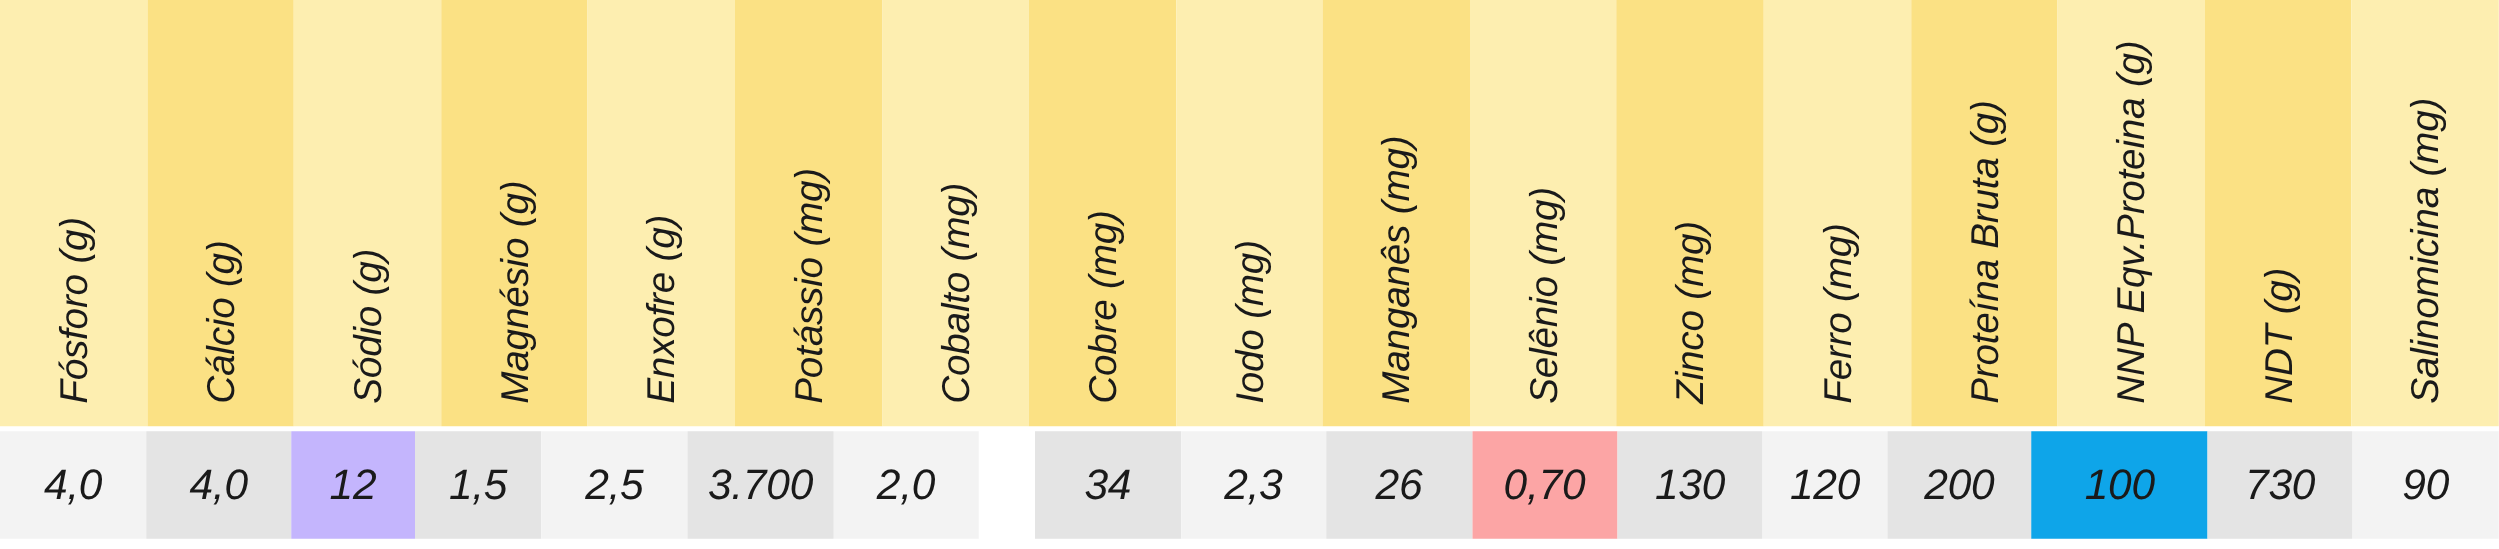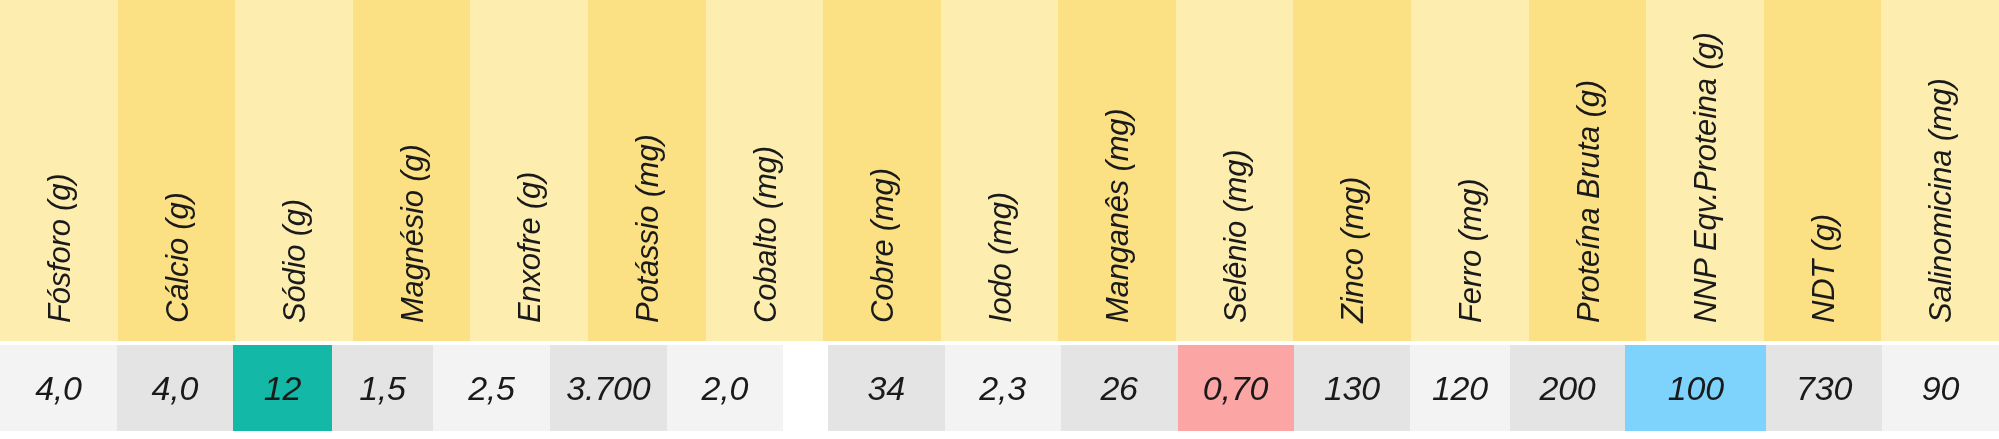--- a/index.html
+++ b/index.html
@@ -133,30 +133,30 @@
         <span class="vlabel" style="color: rgb(26, 26, 26);">NDT (g)</span>
       </div>
       <div class="header-cell" style="width: 118px; background: rgb(253, 238, 176);">
         <span class="vlabel" style="color: rgb(26, 26, 26);">Salinomicina (mg)</span>
       </div>
     </div>
 
   <div class="data-row">
       <div class="data-cell" style="width: 118px; background: rgb(243, 243, 243); color: rgb(26, 26, 26);">4,0</div>
       <div class="data-cell" style="width: 117px; background: rgb(228, 228, 228); color: rgb(26, 26, 26);">4,0</div>
-      <div class="data-cell" style="width: 100px; background: #14b8a6; color: rgb(26, 26, 26);">12</div>
+      <div class="data-cell" style="width: 100px; background: #c4b5fd; color: rgb(26, 26, 26);">12</div>
       <div class="data-cell" style="width: 102px; background: rgb(228, 228, 228); color: rgb(26, 26, 26);">1,5</div>
       <div class="data-cell" style="width: 118px; background: rgb(243, 243, 243); color: rgb(26, 26, 26);">2,5</div>
       <div class="data-cell" style="width: 118px; background: rgb(228, 228, 228); color: rgb(26, 26, 26);">3.700</div>
       <div class="data-cell" style="width: 117px; background: rgb(243, 243, 243); color: rgb(26, 26, 26);">2,0</div>
       <div class="data-cell" style="width: 118px; background: rgb(228, 228, 228); color: rgb(26, 26, 26); margin-left: 45px;">34</div>
       <div class="data-cell" style="width: 117px; background: rgb(243, 243, 243); color: rgb(26, 26, 26);">2,3</div>
       <div class="data-cell" style="width: 118px; background: rgb(228, 228, 228); color: rgb(26, 26, 26);">26</div>
       <div class="data-cell" style="width: 117px; background: #fca5a5; color: rgb(26, 26, 26);">0,70</div>
       <div class="data-cell" style="width: 118px; background: rgb(228, 228, 228); color: rgb(26, 26, 26);">130</div>
       <div class="data-cell" style="width: 100px; background: rgb(243, 243, 243); color: rgb(26, 26, 26);">120</div>
       <div class="data-cell" style="width: 117px; background: rgb(228, 228, 228); color: rgb(26, 26, 26);">200</div>
-      <div class="data-cell" style="width: 142px; background: #7dd3fc; color: rgb(26, 26, 26);">100</div>
+      <div class="data-cell" style="width: 142px; background: #0ea5e9; color: rgb(26, 26, 26);">100</div>
       <div class="data-cell" style="width: 117px; background: rgb(228, 228, 228); color: rgb(26, 26, 26);">730</div>
       <div class="data-cell" style="width: 118px; background: rgb(243, 243, 243); color: rgb(26, 26, 26);">90</div>
     </div>
 
 </div>
 
 </body></html>

